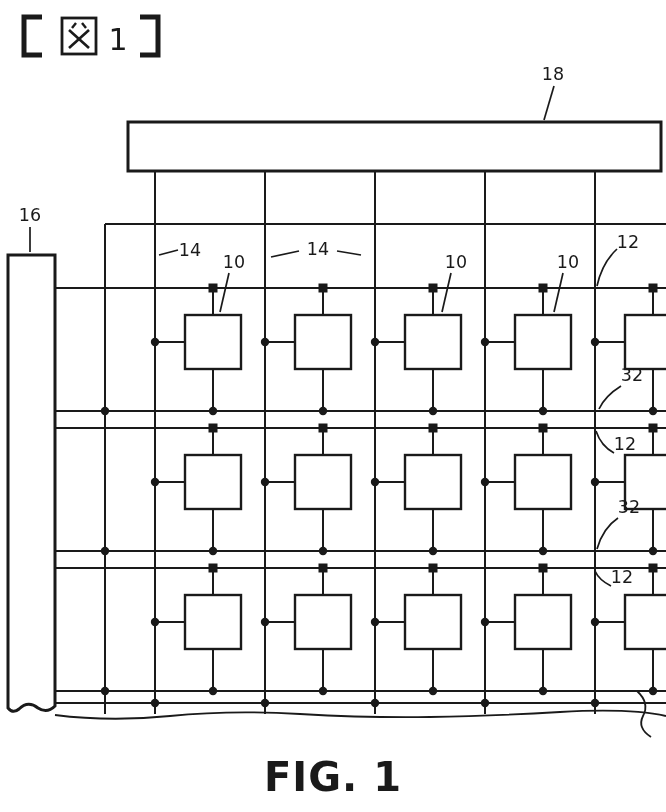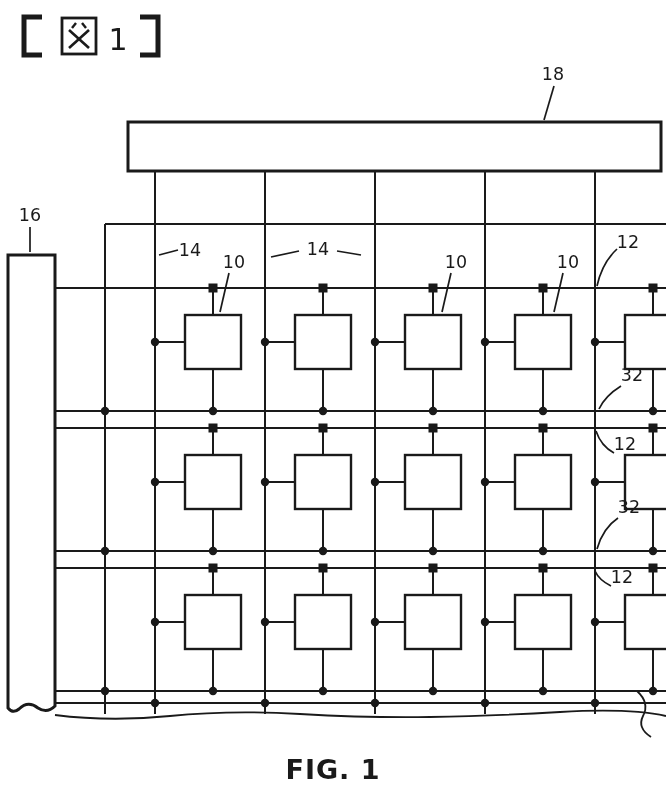--- a/index.html
+++ b/index.html
@@ -12,21 +12,21 @@
   .wire2{stroke:var(--ink);stroke-width:2;fill:none;}
   .cell{fill:var(--paper);stroke:var(--ink);stroke-width:2.4;}
   .bus{fill:var(--paper);stroke:var(--ink);stroke-width:3;}
   .dot{fill:var(--ink);}
   .dotsq{fill:var(--ink);}
   .lead{stroke:var(--ink);stroke-width:1.7;fill:none;}
   .tear{stroke:var(--ink);stroke-width:1.8;fill:none;}
   .num{font:17.5px "DejaVu Sans",sans-serif;fill:var(--ink);text-anchor:middle;}
   .glyph{stroke:var(--ink);fill:none;}
   .caption{position:absolute;left:0;top:754px;width:666px;text-align:center;
-           font-size:27px;font-weight:600;letter-spacing:1px;color:var(--ink);}
+           font-size:40px;font-weight:600;letter-spacing:1px;color:var(--ink);}
 </style>
 </head>
 <body>
 
 <div class="page">
 
   <svg width="666" height="812" viewBox="0 0 666 812">
 
     <g id="grid-generated">
         <line x1="105" y1="224" x2="666" y2="224" class="wire"></line>

